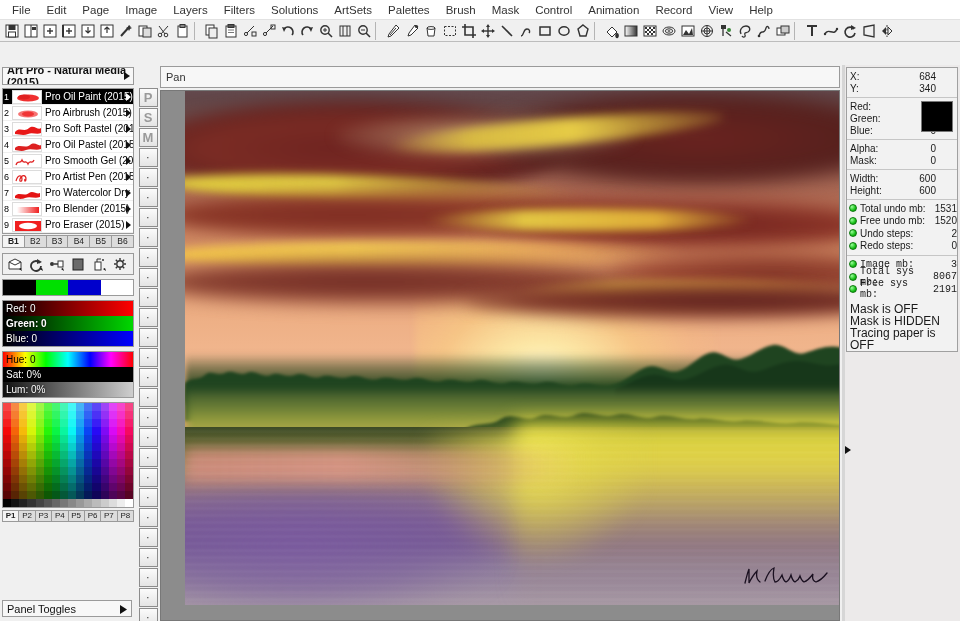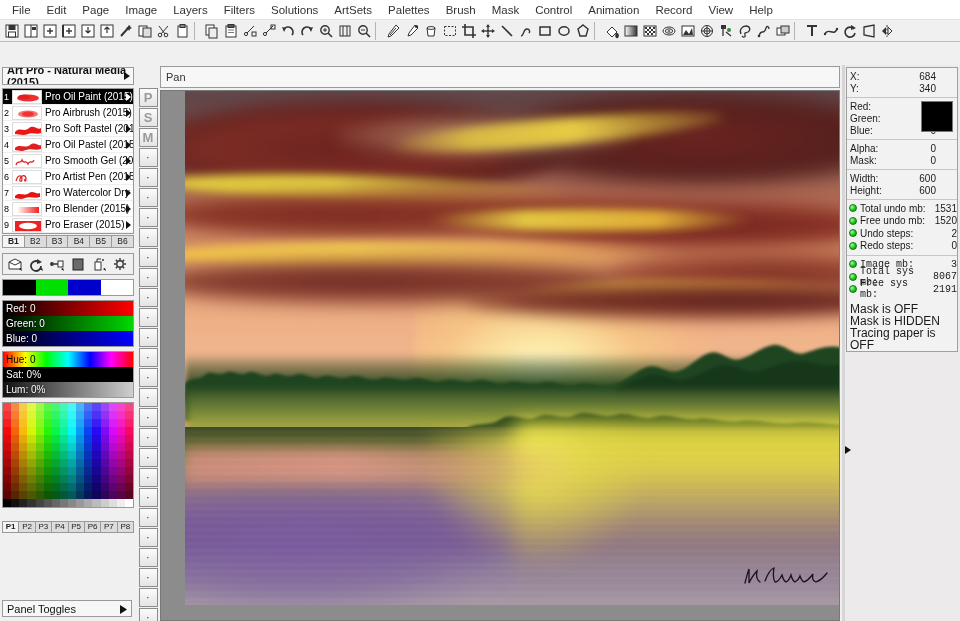--- a/index.html
+++ b/index.html
@@ -93,32 +93,32 @@
 
   .swatches { margin:4px 2px 0 2px; border:1px solid #9a9a9a; display:flex; height:17px; }
   .sw { flex:1; }
 
   .chanblock { margin:4px 2px 0 2px; border:1px solid #9a9a9a; }
   .chan { height:15px; position:relative; display:flex; align-items:center; }
   .chan span { font-size:10px; padding-left:3px; position:relative; z-index:2; color:#fff;
                text-shadow:0 0 2px #000; }
   .chan.hue span { color:#000; text-shadow:none; }
   .chan-r { background:linear-gradient(to right,#000 0%,#ff0000 100%); }
-  .chan-g { background:linear-gradient(to right,#000 0%,#00d800 100%); }
+  .chan-g { background:linear-gradient(to right,#000 0%,#00d800 100%);font-weight:bold; }
   .chan-b { background:linear-gradient(to right,#000 0%,#0000ff 100%); }
   .chan-hue { background:linear-gradient(to right,#f00 0%,#ff0 17%,#0f0 33%,#0ff 50%,#00f 67%,#f0f 83%,#f00 100%); }
   .chan-sat { background:linear-gradient(to right,#000 0%,#000 100%); }
   .chan-lum { background:linear-gradient(to right,#111 0%,#cfcfcf 100%); }
   .hsl-block { margin:4px 2px 0 2px; border:1px solid #9a9a9a; }
 
   .palette-grid { margin:4px 2px 0 2px; border:1px solid #9a9a9a; display:grid;
     grid-template-columns:repeat(16,1fr); grid-auto-rows:8px; line-height:0; }
   .palette-grid i { display:block; width:100%; height:8px; }
 
-  .ptabs { display:flex; margin:13px 2px 0 2px; height:12px; }
+  .ptabs { display:flex; margin:2px 2px 0 2px; height:12px; }
   .ptab { flex:1; font-size:8px; text-align:center; border:1px solid #9a9a9a; border-right:none;
           background:#dcdcdc; line-height:10px; color:#222; }
   .ptab:last-child { border-right:1px solid #9a9a9a; }
   .ptab.on { background:#f4f4f4; font-weight:bold; }
 
   .panel-toggles { position:absolute; left:2px; bottom:4px; width:130px; height:17px;
     background:#f7f7f7; border:1px solid #9a9a9a; display:flex; align-items:center;
     padding-left:4px; font-size:11px; color:#111; }
   .panel-toggles .arrow { position:absolute; right:3px; top:3px; }
 

